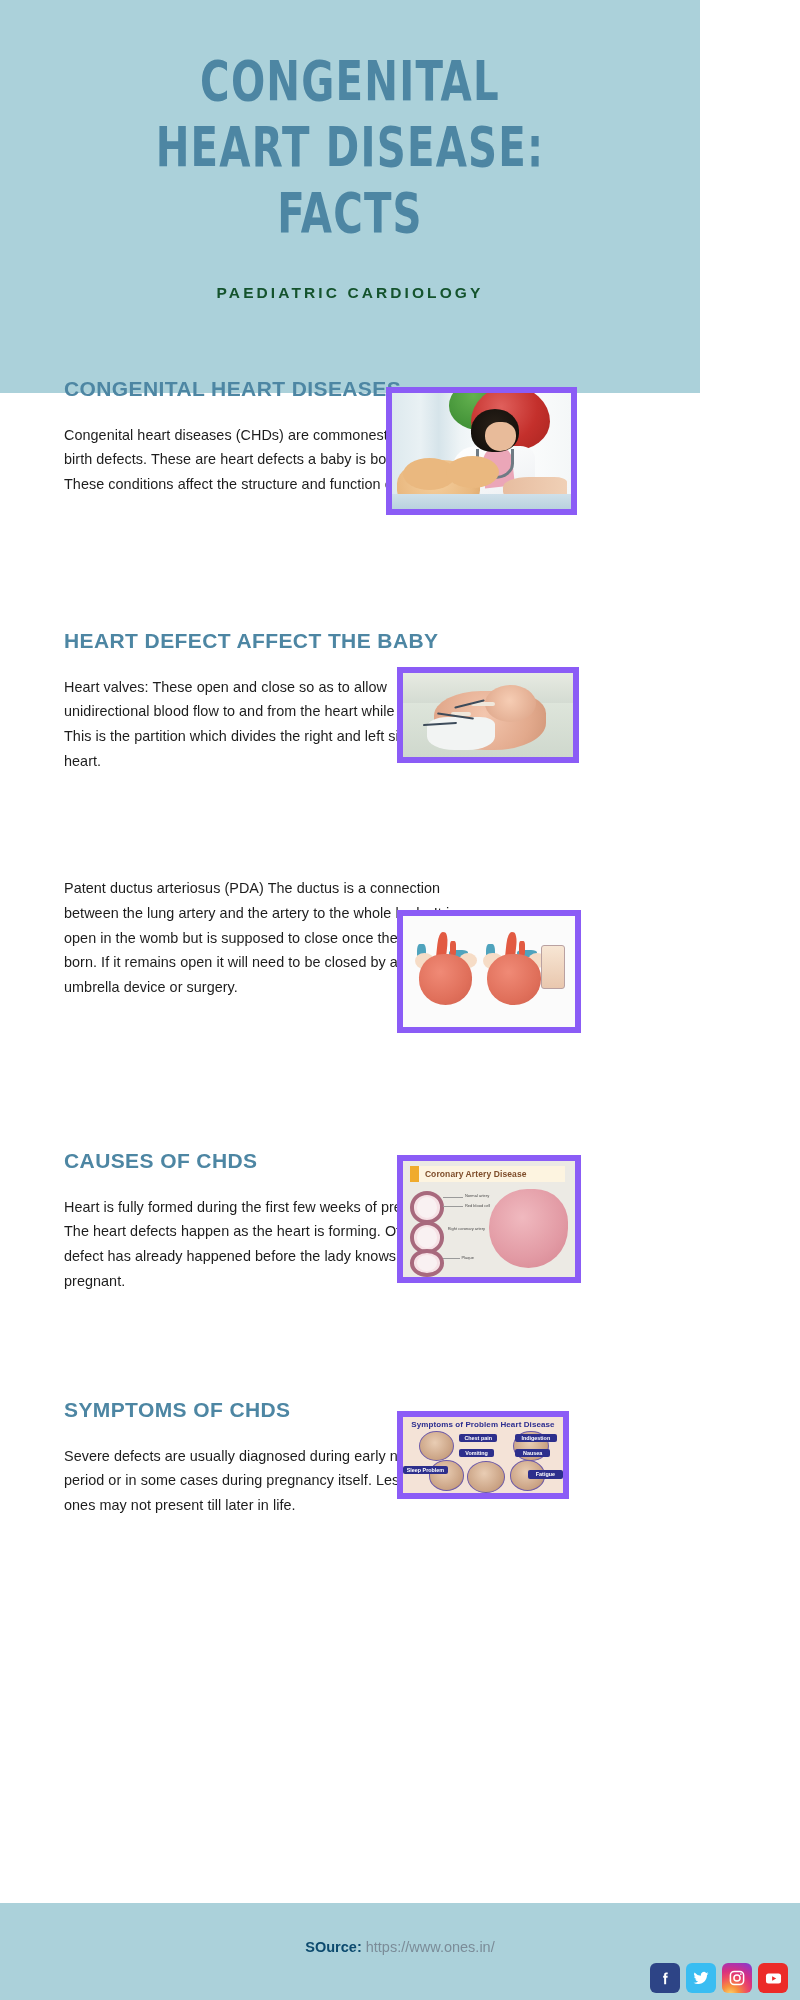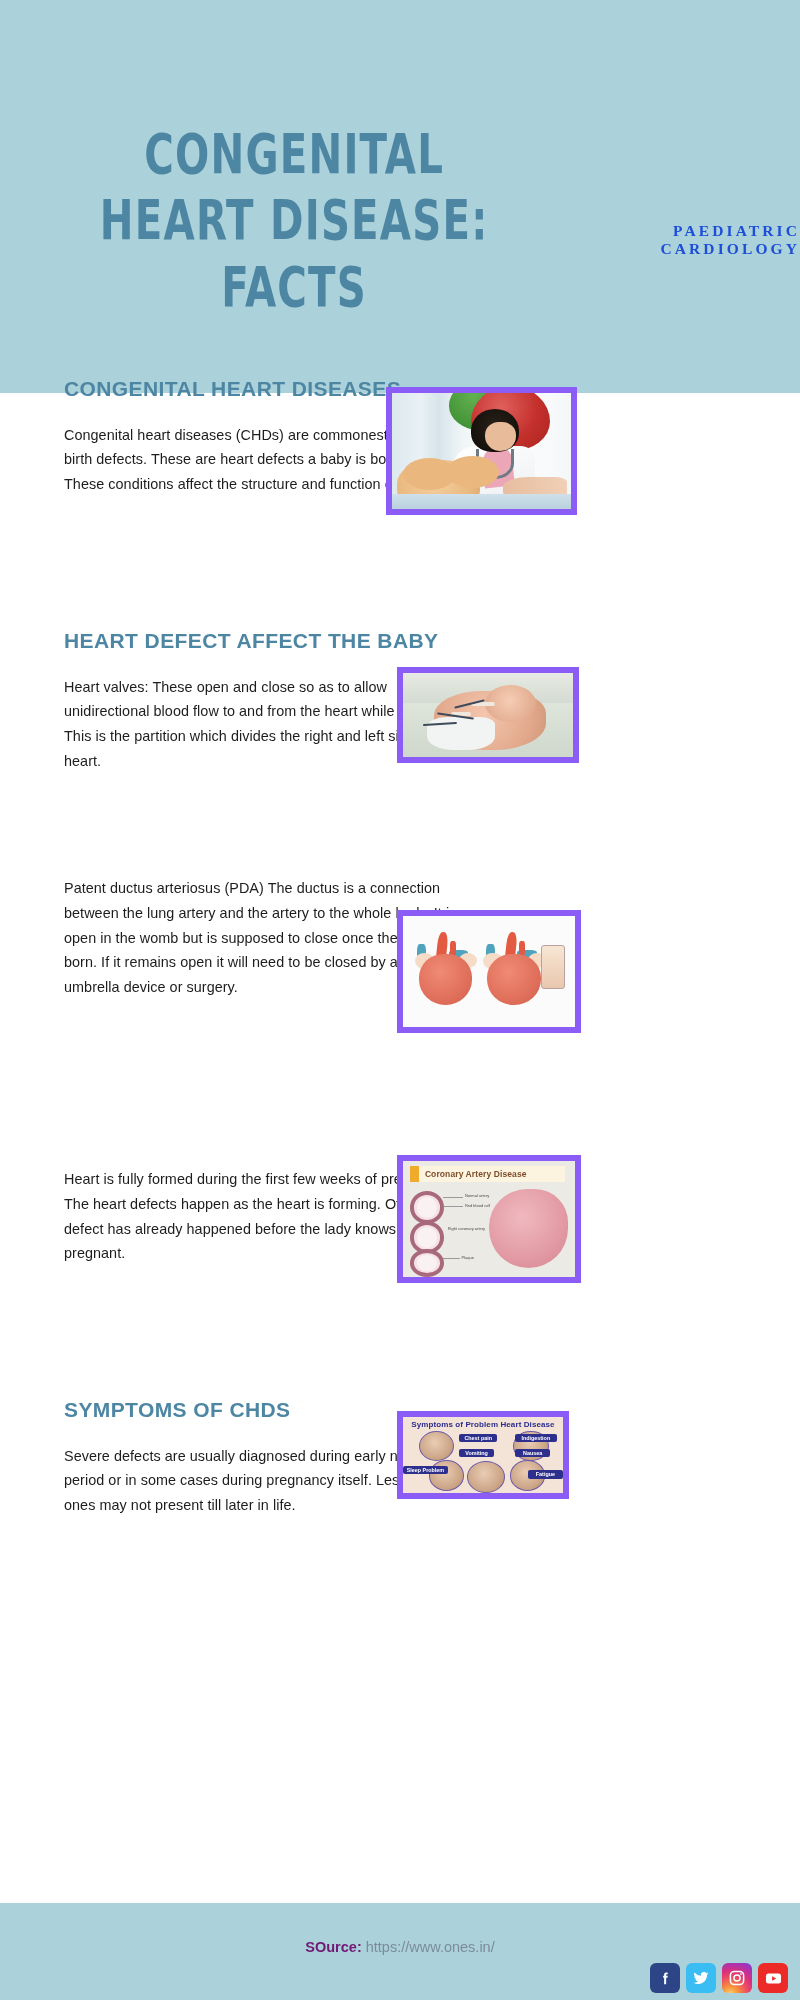--- a/index.html
+++ b/index.html
@@ -16,49 +16,49 @@
     width: 800px;
     height: 2000px;
     background: #ffffff;
     overflow: hidden;
   }
 
   
   .header {
     position: absolute;
     left: 0; top: 0;
-    width: 800px;
+    width: 700px;
     height: 393px;
     background: #abd1da;
     display: flex;
-    flex-direction: row;
+    flex-direction: column;
     align-items: center;
     justify-content: flex-start;
     padding-top: 48px;
   }
   .header-title {
     font-family: "DejaVu Sans Condensed", "Liberation Sans Narrow", "Liberation Sans", sans-serif;
     font-weight: 700;
     font-size: 56px;
     line-height: 1.18;
     letter-spacing: 1.5px;
     color: #4d86a3;
     text-align: center;
     text-transform: uppercase;
     transform: scaleX(0.80);
     transform-origin: center top;
     width: 760px;
   }
   .header-subtitle {
     margin-top: 38px;
-    font-family: Liberation Serif, serif;
+    font-family: Liberation Sans, sans-serif;
     font-weight: 700;
     font-size: 15.5px;
     letter-spacing: 3.1px;
-    color: #1d4ed8;
+    color: #14532d;
     text-align: right;
     text-transform: uppercase;
   }
 
   
   .content {
     position: absolute;
     left: 0; top: 393px;
     width: 800px;
   }
@@ -205,21 +205,21 @@
   }
   .footer-source {
     position: absolute;
     left: 0; top: 36px;
     width: 800px;
     text-align: center;
     font-family: "Liberation Sans", sans-serif;
     font-size: 14.5px;
     color: #5a6b78;
   }
-  .footer-source b { color: #701a75; font-weight: 700; text-align: right; }
+  .footer-source b { color: #0c4a6e; font-weight: 700; text-align: right; }
   .footer-source .url { color: #7b8c98; }
 
   .socials {
     position: absolute;
     right: 12px;
     top: 60px;
     display: flex;
     gap: 6px;
   }
   .social {
@@ -324,20 +324,21 @@
           </div>
 
           <div class="i3-inset"></div>
           <div class="i3-caption"></div>
         </div>
       </div>
     </div>
 
     <div class="section" style="height:225px;">
       <div class="sec-text" style="top:44px;">
+        <div class="sec-heading">CAUSES OF CHDS</div>
         <div class="sec-body">Heart is fully formed during the first few weeks of pregnancy. The heart defects happen as the heart is forming. Often the defect has already happened before the lady knows she is pregnant.</div>
       </div>
       <div class="sec-image" style="left:397px; top:52px; width:184px; height:128px;">
         <div class="img-inner">
           <div class="i4-bg"></div>
 
           <div class="i4-title-strip">
             <span class="i4-title-txt">Coronary Artery Disease</span>
           </div>
 

